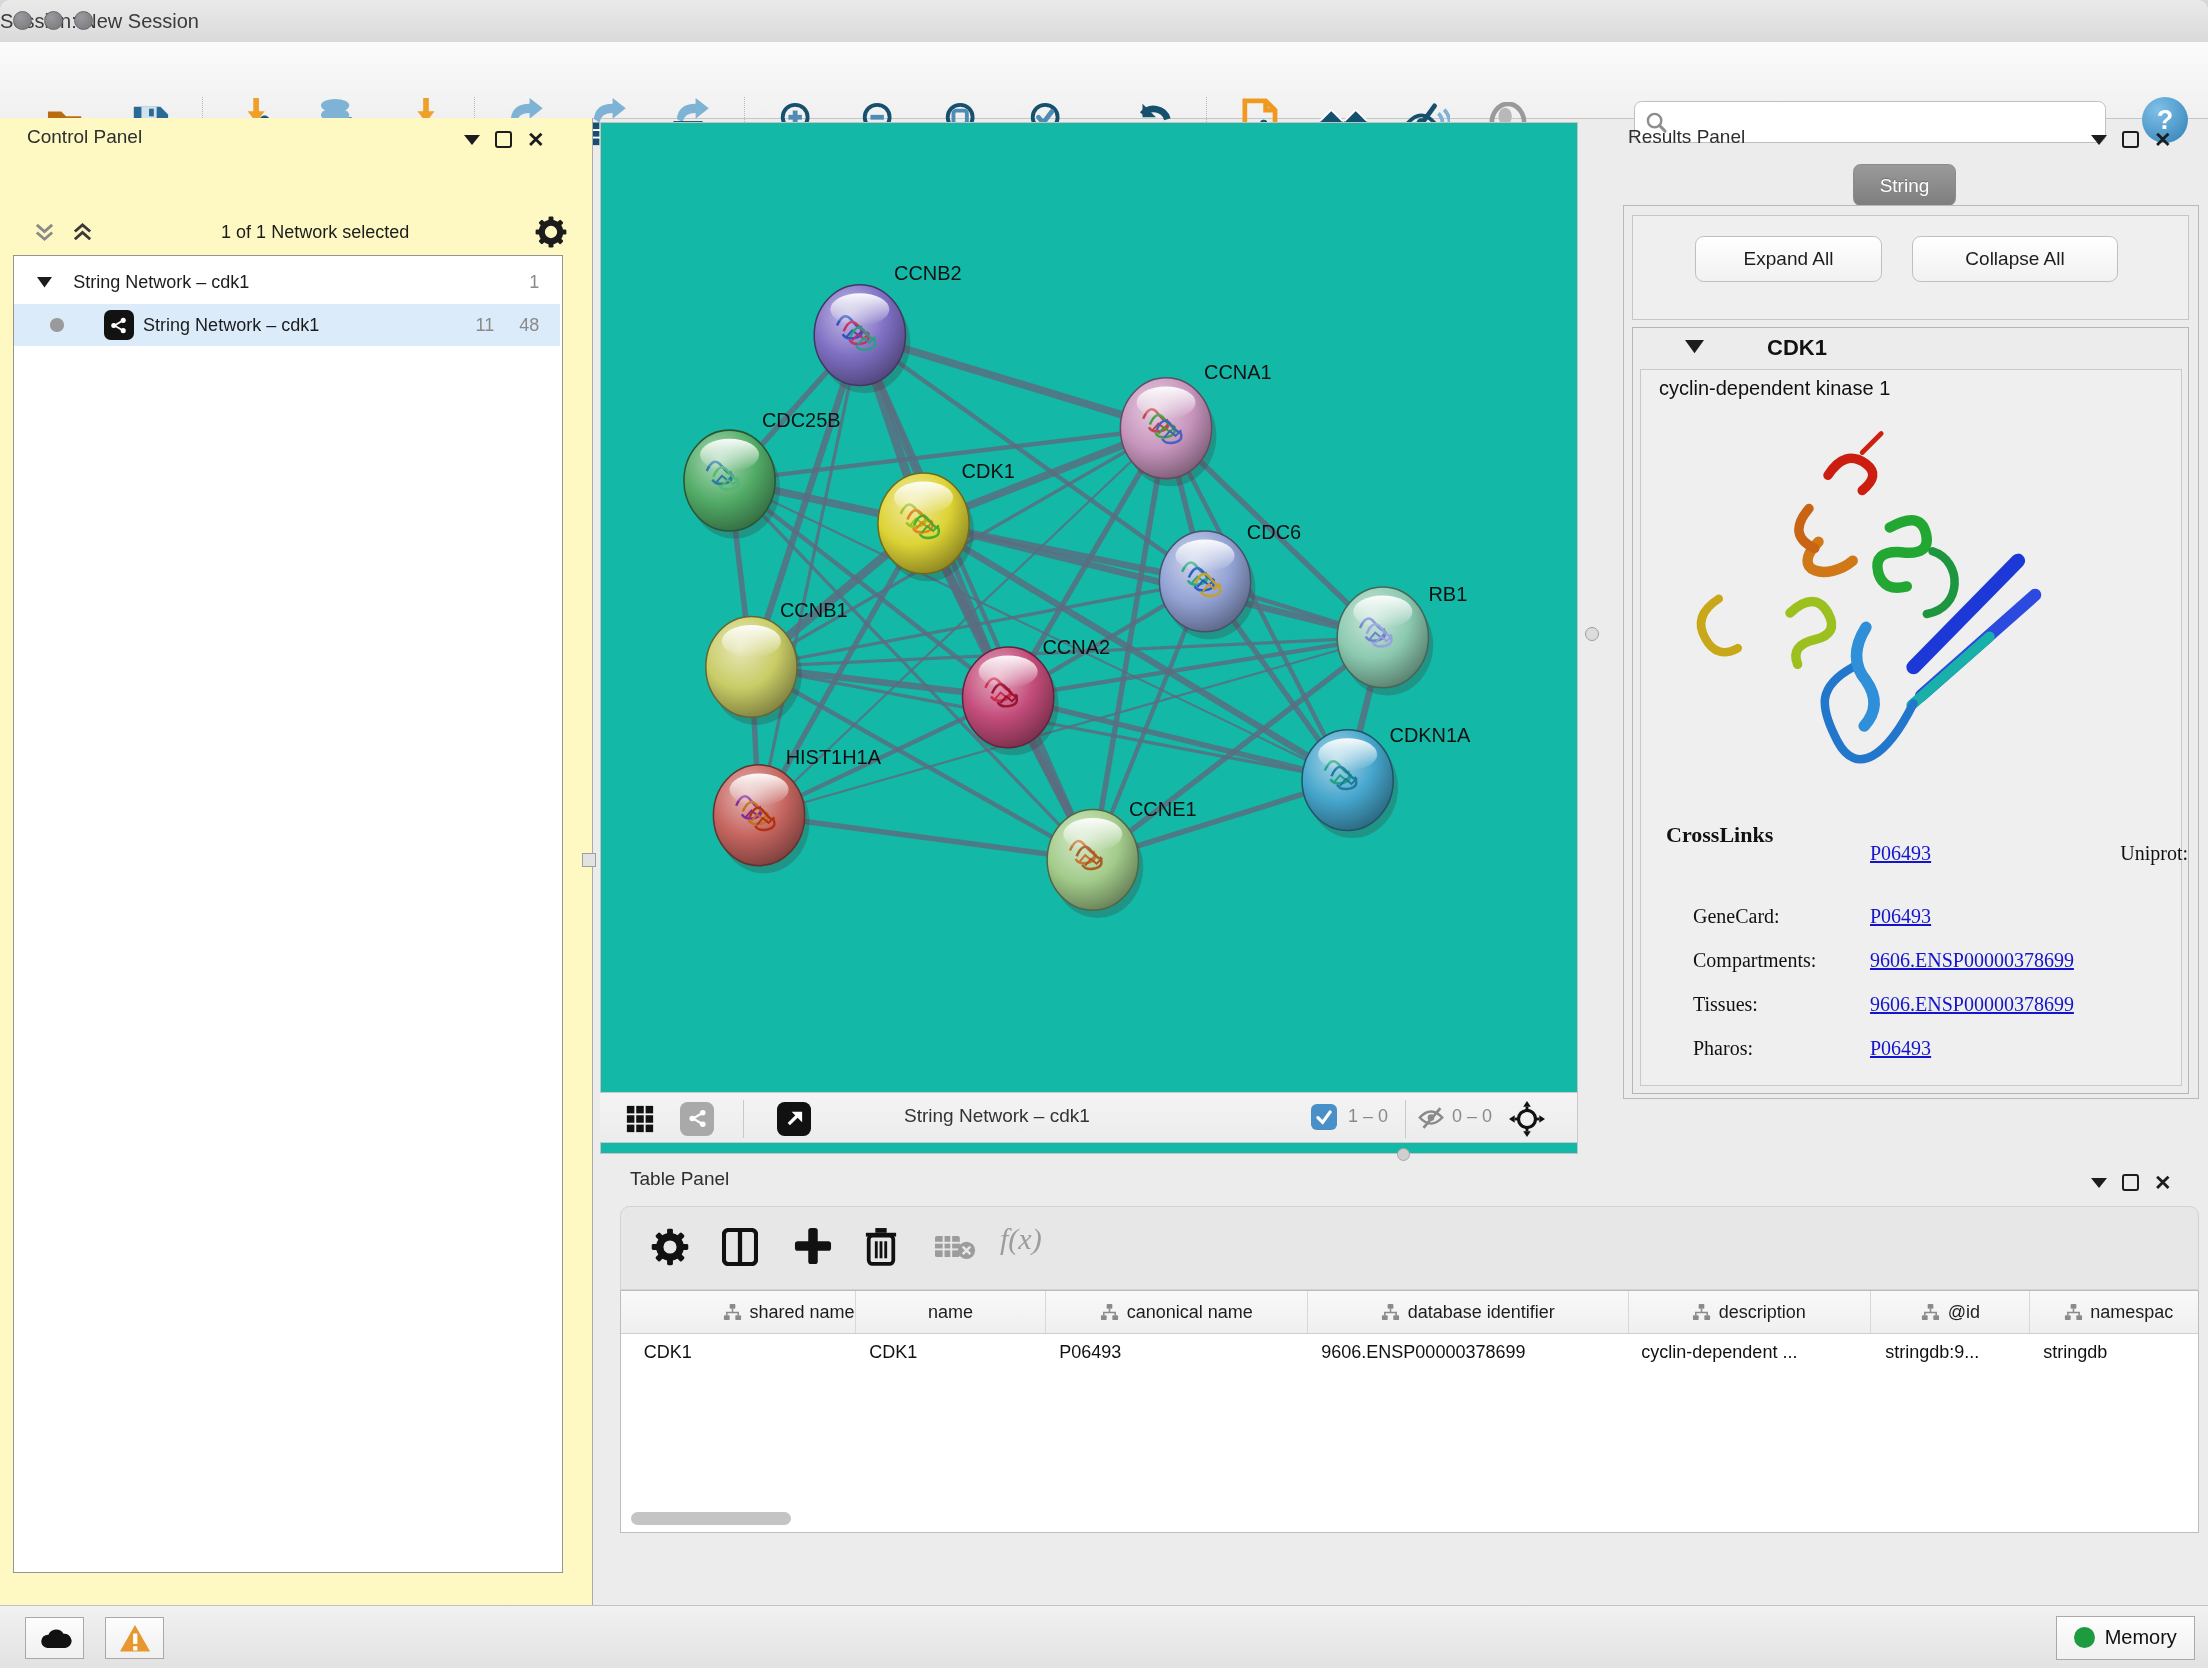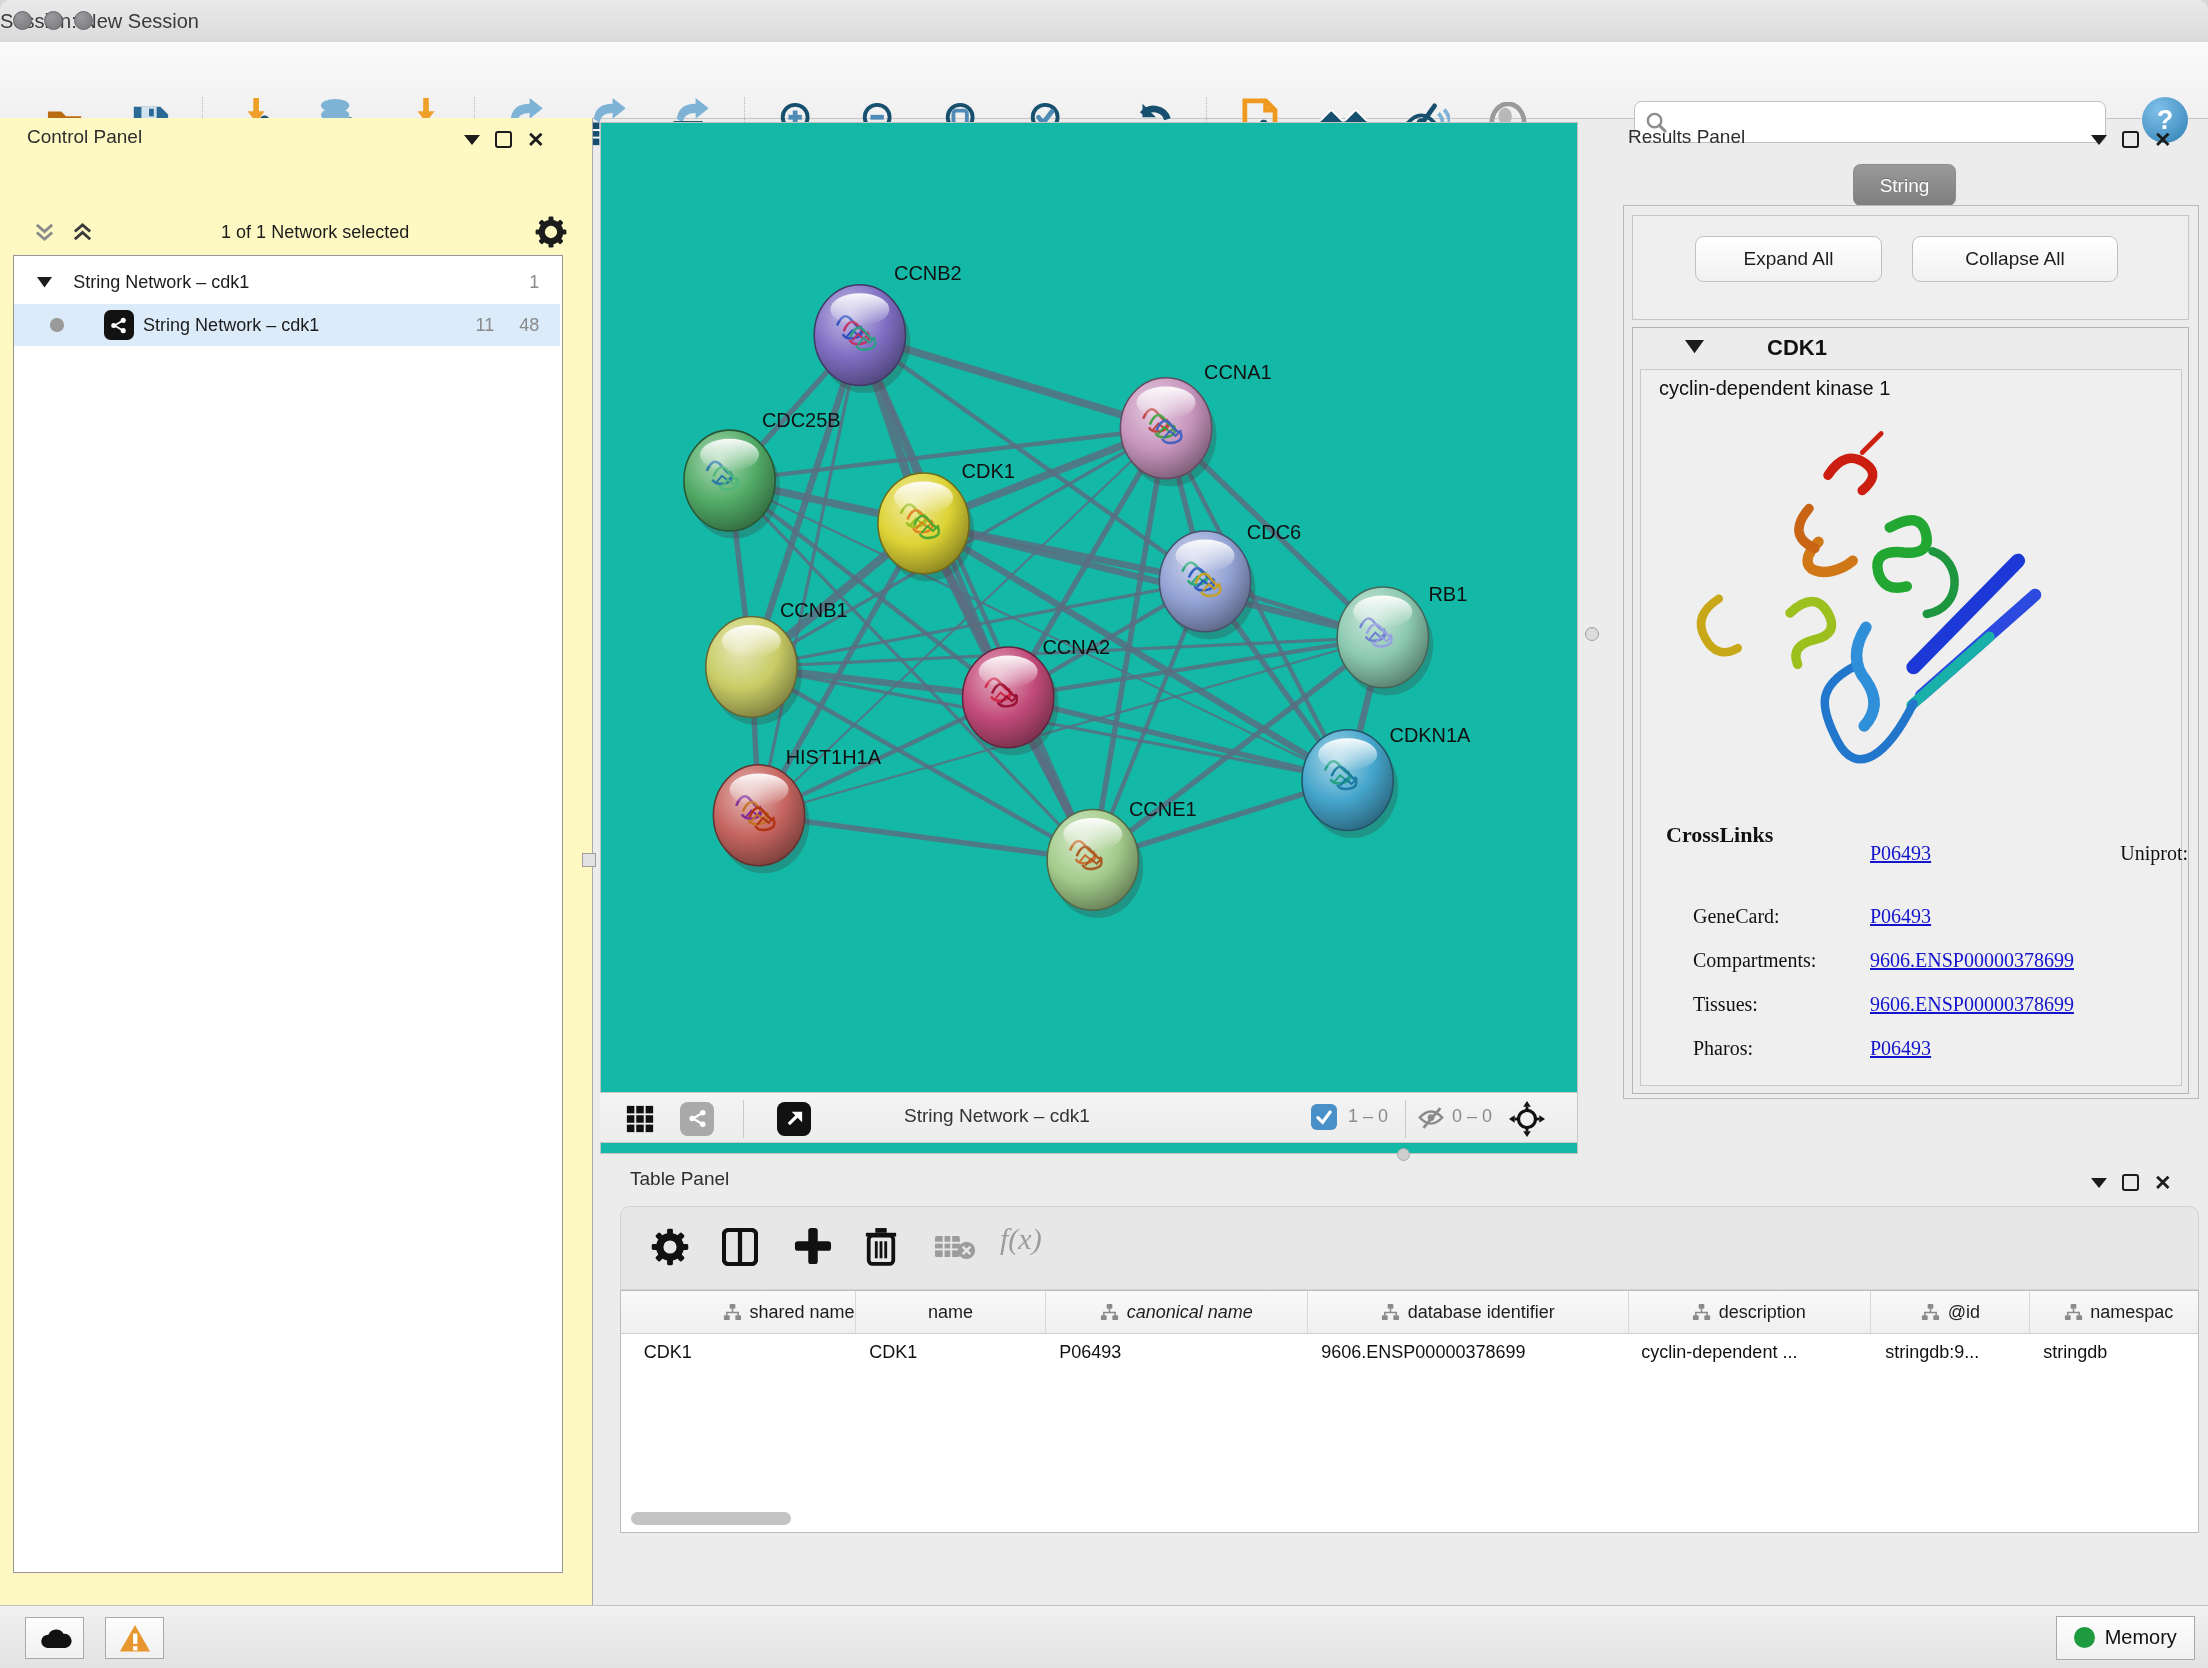--- a/index.html
+++ b/index.html
@@ -772,21 +772,21 @@
             </g>
             <g stroke="#8a8a8a" stroke-width="1.6" fill="none">
               <path d="M10 6 v4 M10 10 H4 v3 M10 10 h6 v3"></path>
             </g>
           </svg>
           <span>shared name</span>
         </div>
         <div class="th" style="left: 235px; width: 190px;">
           <span>name</span>
         </div>
-        <div class="th" style="left: 425px; width: 262px; font-style: italic;">
+        <div class="th" style="left: 425px; width: 262px;">
           <svg width="19" height="19" viewBox="0 0 20 20">
             <g fill="#8a8a8a">
               <rect x="7" y="1" width="6" height="5" rx="1"></rect>
               <rect x="1" y="13" width="6" height="5" rx="1"></rect>
               <rect x="13" y="13" width="6" height="5" rx="1"></rect>
             </g>
             <g stroke="#8a8a8a" stroke-width="1.6" fill="none">
               <path d="M10 6 v4 M10 10 H4 v3 M10 10 h6 v3"></path>
             </g>
           </svg>

